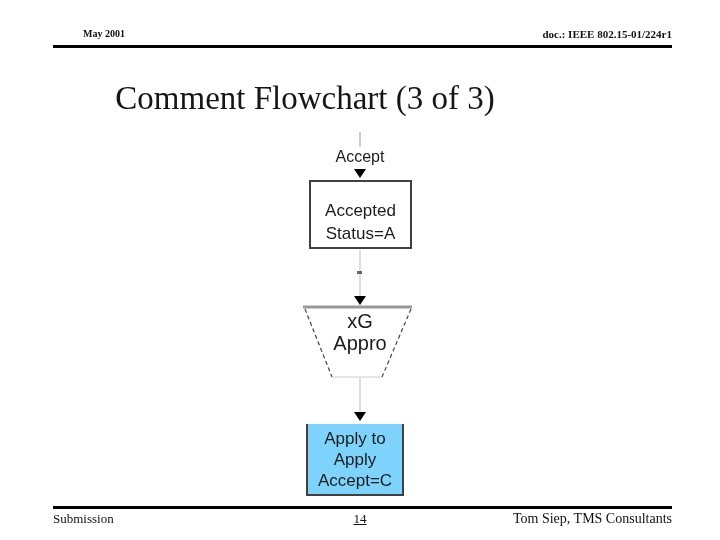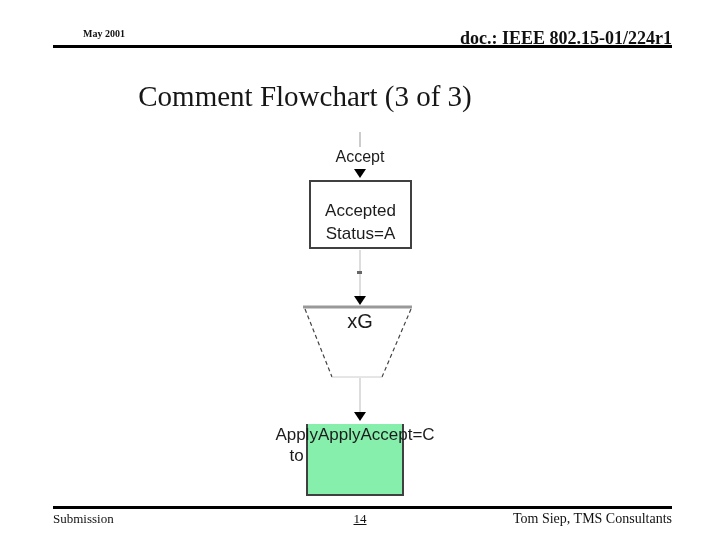--- a/index.html
+++ b/index.html
@@ -8,28 +8,28 @@
     position: relative;
     background: #ffffff;
     font-family: "Liberation Serif", serif;
     color: #111111;
     overflow: hidden;
   }
   .abs { position: absolute; }
 
   
   .hdr-left  { left: 53px; top: 28px; font-size: 10px; font-weight: bold; margin-left: 30px; }
-  .hdr-right { right: 48px; top: 28px; font-size: 18px; font-weight: bold; margin-left: 40px; }
+  .hdr-right { right: 48px; top: 28px; font-size: 11px; font-weight: bold; margin-left: 40px; }
   .hdr-rule  { left: 53px; top: 45px; width: 619px; height: 3px; background: #000000; }
 
   
   .title {
     left: 0; top: 80px; width: 610px;
     text-align: center;
-    font-size: 29px;
+    font-size: 33px;
     font-family: "Liberation Serif", serif;
     color: #161616;
   }
 
   
   .fc-text {
     font-family: "Liberation Sans", sans-serif;
     color: #1c1c1c;
     text-align: center;
   }
@@ -63,22 +63,22 @@
     font-size: 20px; line-height: 22px;
   }
   .conn2 { left: 359px; top: 378px; width: 2px; height: 34px; background: #dddddd; }
 
   .box2 {
     left: 306px; top: 424px; width: 98px; height: 72px;
     border-left: 2px solid #404040;
     border-right: 2px solid #404040;
     border-bottom: 2px solid #404040;
     border-top: none;
-    background: #86efac;
-    display: flex; justify-content: center;
+    background: #7dd3fc;
+    display: flex; flex-direction: column; justify-content: center;
     font-size: 17px; line-height: 21px;
   }
 
   
   .ftr-rule  { left: 53px; top: 506px; width: 619px; height: 3px; background: #000000; }
   .ftr-left  { left: 53px; top: 511px; font-size: 13px; }
   .ftr-center{ left: 0; top: 511px; width: 720px; text-align: center; font-size: 13px; text-decoration: underline; }
   .ftr-right { right: 48px; top: 511px; font-size: 14px; }
 </style>
 </head>
@@ -104,20 +104,21 @@
 <div class="abs arrow-down arrow2"></div>
 
 <svg class="abs trap-svg" width="124" height="80" viewBox="0 0 124 80">
   <line x1="5" y1="4" x2="114" y2="4" stroke="#999999" stroke-width="3"></line>
   <line x1="7" y1="6" x2="34" y2="74" stroke="#444444" stroke-width="1.2" stroke-dasharray="4,3"></line>
   <line x1="113" y1="6" x2="84" y2="74" stroke="#444444" stroke-width="1.2" stroke-dasharray="4,3"></line>
   <line x1="34" y1="74" x2="84" y2="74" stroke="#cccccc" stroke-width="1"></line>
 </svg>
 <div class="abs trap-text fc-text">
   <div>xG</div>
+  <div>Appro</div>
 </div>
 
 <div class="abs conn2"></div>
 <div class="abs arrow-down arrow3"></div>
 
 <div class="abs box2 fc-text">
   <div>Apply to</div>
   <div>Apply</div>
   <div>Accept=C</div>
 </div>

